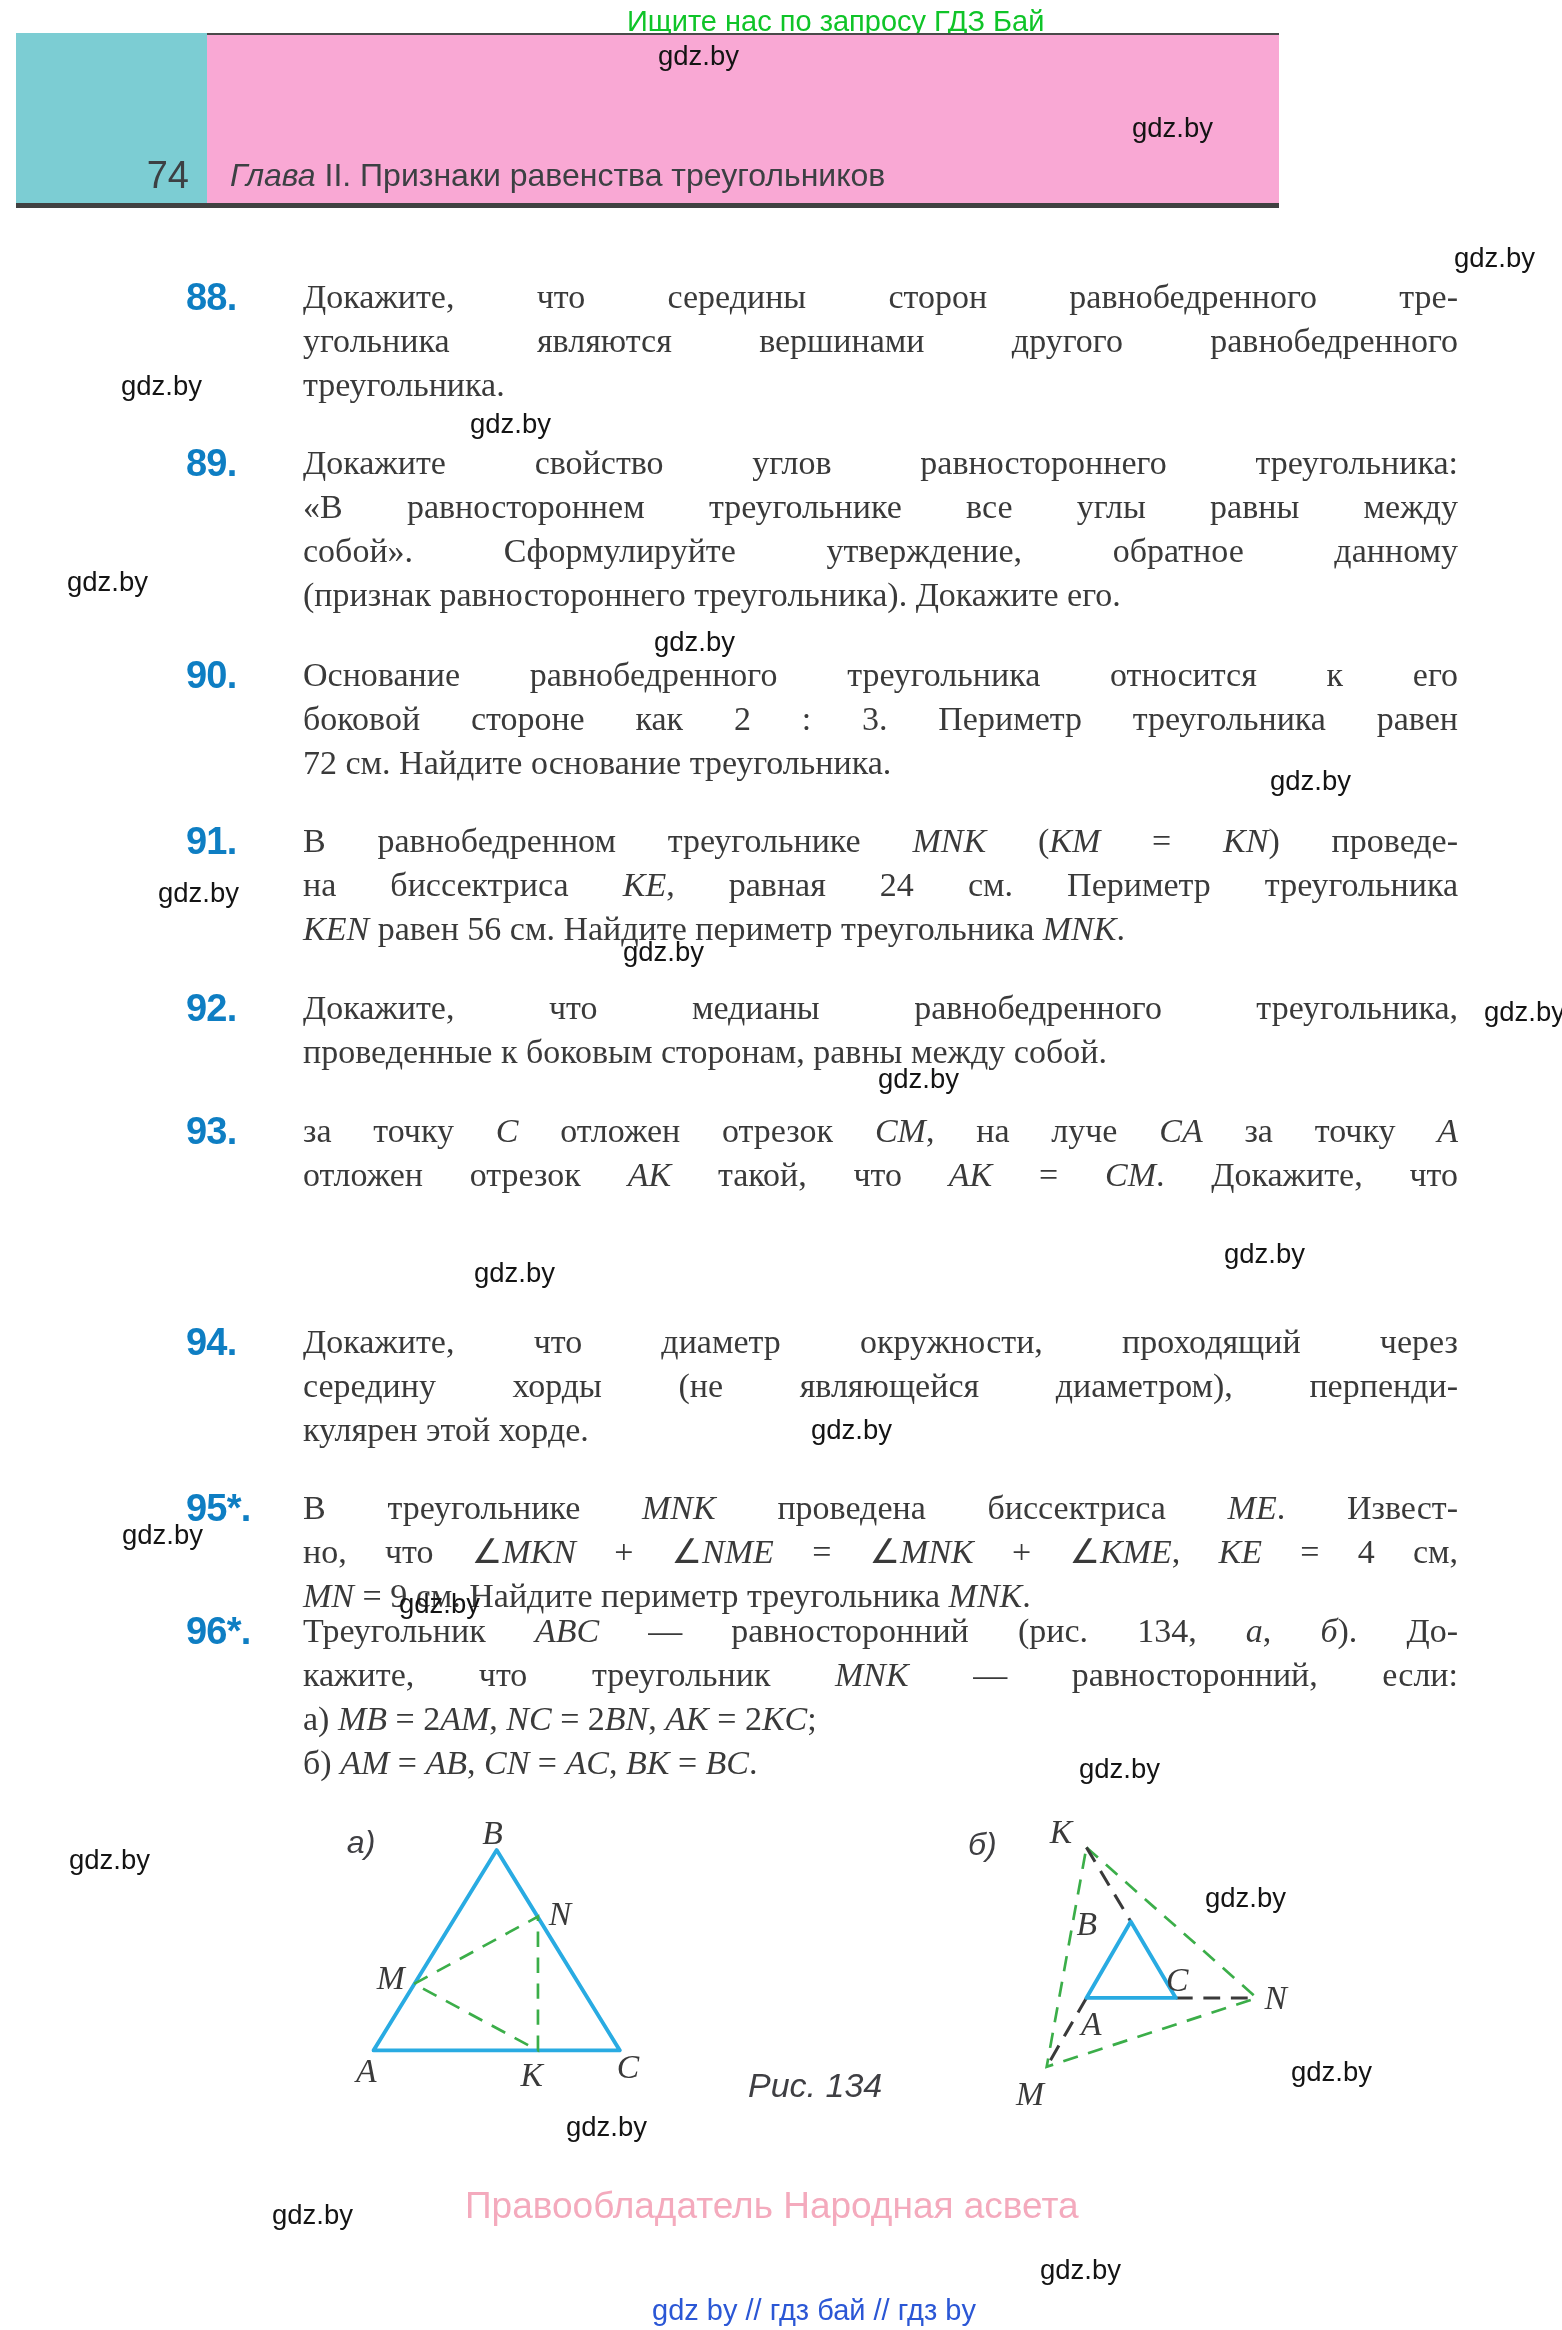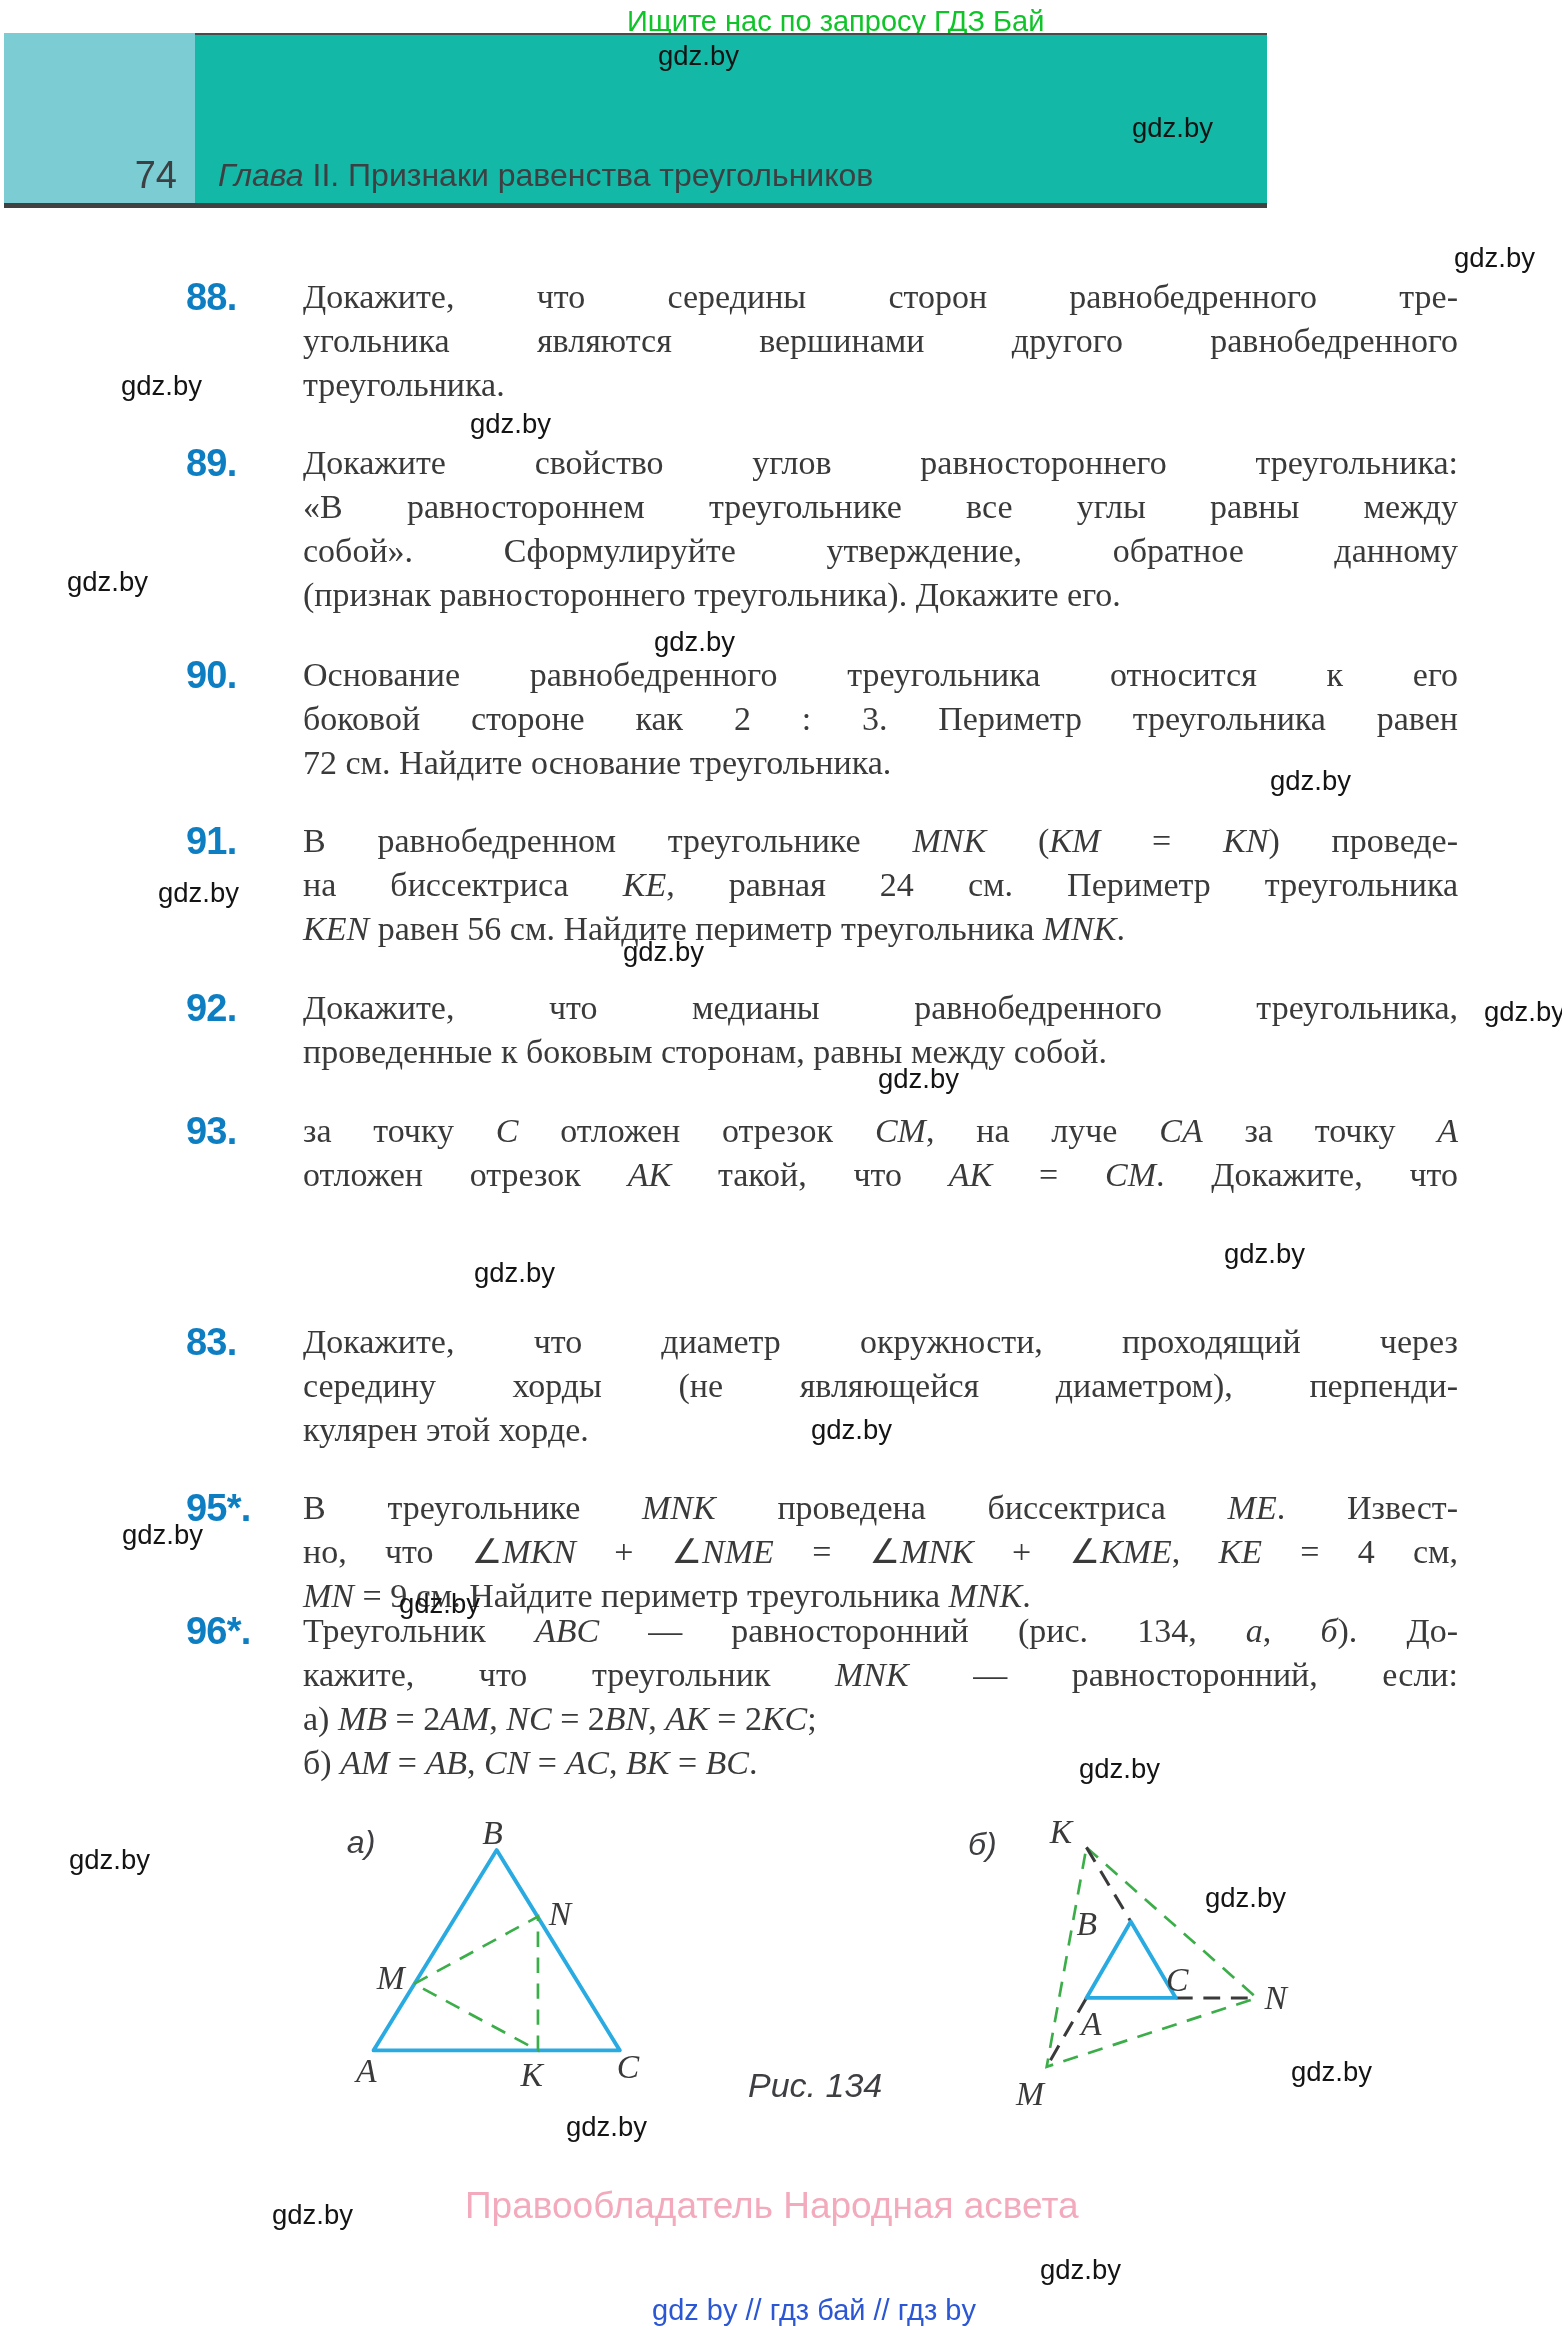--- a/index.html
+++ b/index.html
@@ -3,21 +3,21 @@
 <meta charset="utf-8">
 <style>
   html,body{margin:0;padding:0;background:#ffffff;}
   .page{position:relative;width:1563px;height:2330px;background:#ffffff;overflow:hidden;
         font-family:"Liberation Serif",serif;color:#3a3a3a;}
 
   
   .banner{position:absolute;left:627px;top:4.6px;font:29px "Liberation Sans",sans-serif;color:#0fc428;white-space:nowrap;}
 
   
-  .header{position:absolute;left:4px;top:33px;width:1263px;height:170px;background:#14b8a6;border-bottom:5.4px solid #414141;}
+  .header{position:absolute;left:16px;top:33px;width:1263px;height:170px;background:#f9a8d4;border-bottom:5.4px solid #414141;}
   .header .topline{position:absolute;left:191px;right:0;top:0;height:2.3px;background:#4a4a4a;}
   .header .pagebox{position:absolute;left:0;top:0;width:191px;height:170px;background:#7ccdd3;}
   .header .pagenum{position:absolute;left:0;bottom:6.1px;width:173px;text-align:right;
                    font:500 38px "Liberation Sans",sans-serif;color:#3c4043;}
   .header .chapter{position:absolute;left:214px;bottom:9.2px;font:32px "Liberation Sans",sans-serif;color:#3c4043;white-space:nowrap;}
   .header .chapter .ital{font-style:italic;}
 
   
   .problem{position:absolute;left:281px;width:1177px;font-size:34px;line-height:44px;}
   .problem .num{position:absolute;left:-95px;top:0;width:89px;text-align:left;
@@ -83,21 +83,21 @@
         <div class="num">92.</div>
         <div class="pline just">Докажите, что медианы равнобедренного треугольника,</div>
         <div class="pline">проведенные к боковым сторонам, равны между собой.</div>
       </div>
       <div class="problem" style="top: 1109px;">
         <div class="num">93.</div>
         <div class="pline just">за точку <i class="m">C</i> отложен отрезок <i class="m">CM</i>, на луче <i class="m">CA</i> за точку <i class="m">A</i></div>
         <div class="pline just">отложен отрезок <i class="m">AK</i> такой, что <i class="m">AK</i> = <i class="m">CM</i>. Докажите, что</div>
       </div>
       <div class="problem" style="top: 1320px;">
-        <div class="num">83.</div>
+        <div class="num">94.</div>
         <div class="pline just">Докажите, что диаметр окружности, проходящий через</div>
         <div class="pline just">середину хорды (не являющейся диаметром), перпенди-</div>
         <div class="pline">кулярен этой хорде.</div>
       </div>
       <div class="problem" style="top: 1486px;">
         <div class="num">95*.</div>
         <div class="pline just">В треугольнике <i class="m">MNK</i> проведена биссектриса <i class="m">ME</i>. Извест-</div>
         <div class="pline just">но, что ∠<i class="m">MKN</i> + ∠<i class="m">NME</i> = ∠<i class="m">MNK</i> + ∠<i class="m">KME</i>, <i class="m">KE</i> = 4 см,</div>
         <div class="pline"><i class="m">MN</i> = 9 см. Найдите периметр треугольника <i class="m">MNK</i>.</div>
       </div>

